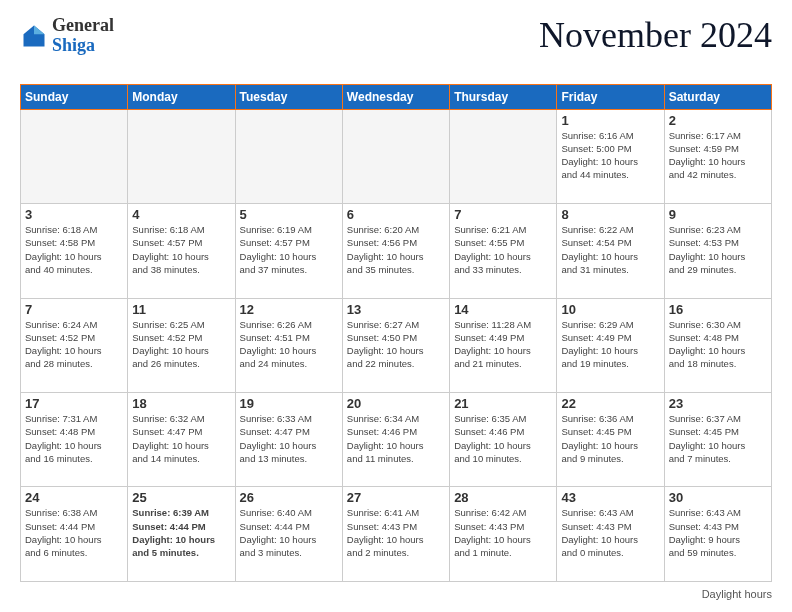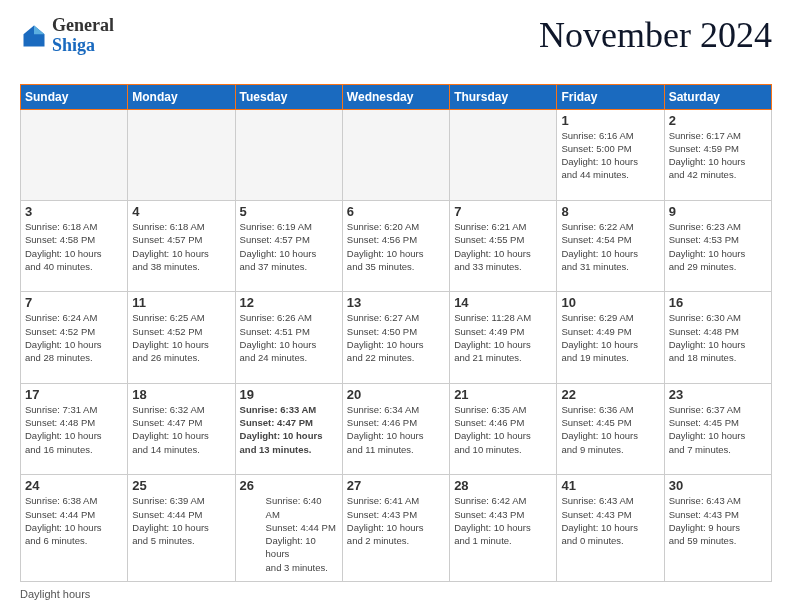--- a/index.html
+++ b/index.html
@@ -89,20 +89,21 @@
     }
     .day-info {
       font-size: 9.5px;
       color: #444;
       line-height: 1.4;
     }
     .footer-note {
       font-size: 11px;
       color: #555;
       margin-top: 6px;
+      text-align: right;
     }
   </style>
 </head>
 <body>
 
 <div class="page">
 
   <div class="header">
     <div class="logo">
       <svg class="logo-icon" viewBox="0 0 32 32">
@@ -269,21 +270,21 @@
           </td>
           <td>
             <span class="day-num">18</span>
             <div class="day-info" style="white-space: pre-line;">Sunrise: 6:32 AM
 Sunset: 4:47 PM
 Daylight: 10 hours
 and 14 minutes.</div>
           </td>
           <td>
             <span class="day-num">19</span>
-            <div class="day-info" style="white-space: pre-line; font-weight: bold;">Sunrise: 6:33 AM
+            <div class="day-info" style="white-space: pre-line;">Sunrise: 6:33 AM
 Sunset: 4:47 PM
 Daylight: 10 hours
 and 13 minutes.</div>
           </td>
           <td>
             <span class="day-num">20</span>
             <div class="day-info" style="white-space: pre-line;">Sunrise: 6:34 AM
 Sunset: 4:46 PM
 Daylight: 10 hours
 and 11 minutes.</div>
@@ -313,48 +314,48 @@
         <tr>
           <td>
             <span class="day-num">24</span>
             <div class="day-info" style="white-space: pre-line;">Sunrise: 6:38 AM
 Sunset: 4:44 PM
 Daylight: 10 hours
 and 6 minutes.</div>
           </td>
           <td>
             <span class="day-num">25</span>
-            <div class="day-info" style="white-space: pre-line;">Sunrise: 6:39 AM
+            <div class="day-info" style="white-space: pre-line; font-weight: bold;">Sunrise: 6:39 AM
 Sunset: 4:44 PM
 Daylight: 10 hours
 and 5 minutes.</div>
           </td>
           <td>
             <span class="day-num">26</span>
-            <div class="day-info" style="white-space: pre-line; margin-left: 26px;">Sunrise: 6:40 AM
+            <div class="day-info" style="white-space: pre-line;">Sunrise: 6:40 AM
 Sunset: 4:44 PM
 Daylight: 10 hours
 and 3 minutes.</div>
           </td>
           <td>
             <span class="day-num">27</span>
             <div class="day-info" style="white-space: pre-line;">Sunrise: 6:41 AM
 Sunset: 4:43 PM
 Daylight: 10 hours
 and 2 minutes.</div>
           </td>
           <td>
             <span class="day-num">28</span>
             <div class="day-info" style="white-space: pre-line;">Sunrise: 6:42 AM
 Sunset: 4:43 PM
 Daylight: 10 hours
 and 1 minute.</div>
           </td>
           <td>
-            <span class="day-num">41</span>
+            <span class="day-num">43</span>
             <div class="day-info" style="white-space: pre-line;">Sunrise: 6:43 AM
 Sunset: 4:43 PM
 Daylight: 10 hours
 and 0 minutes.</div>
           </td>
           <td>
             <span class="day-num">30</span>
             <div class="day-info" style="white-space: pre-line;">Sunrise: 6:43 AM
 Sunset: 4:43 PM
 Daylight: 9 hours

